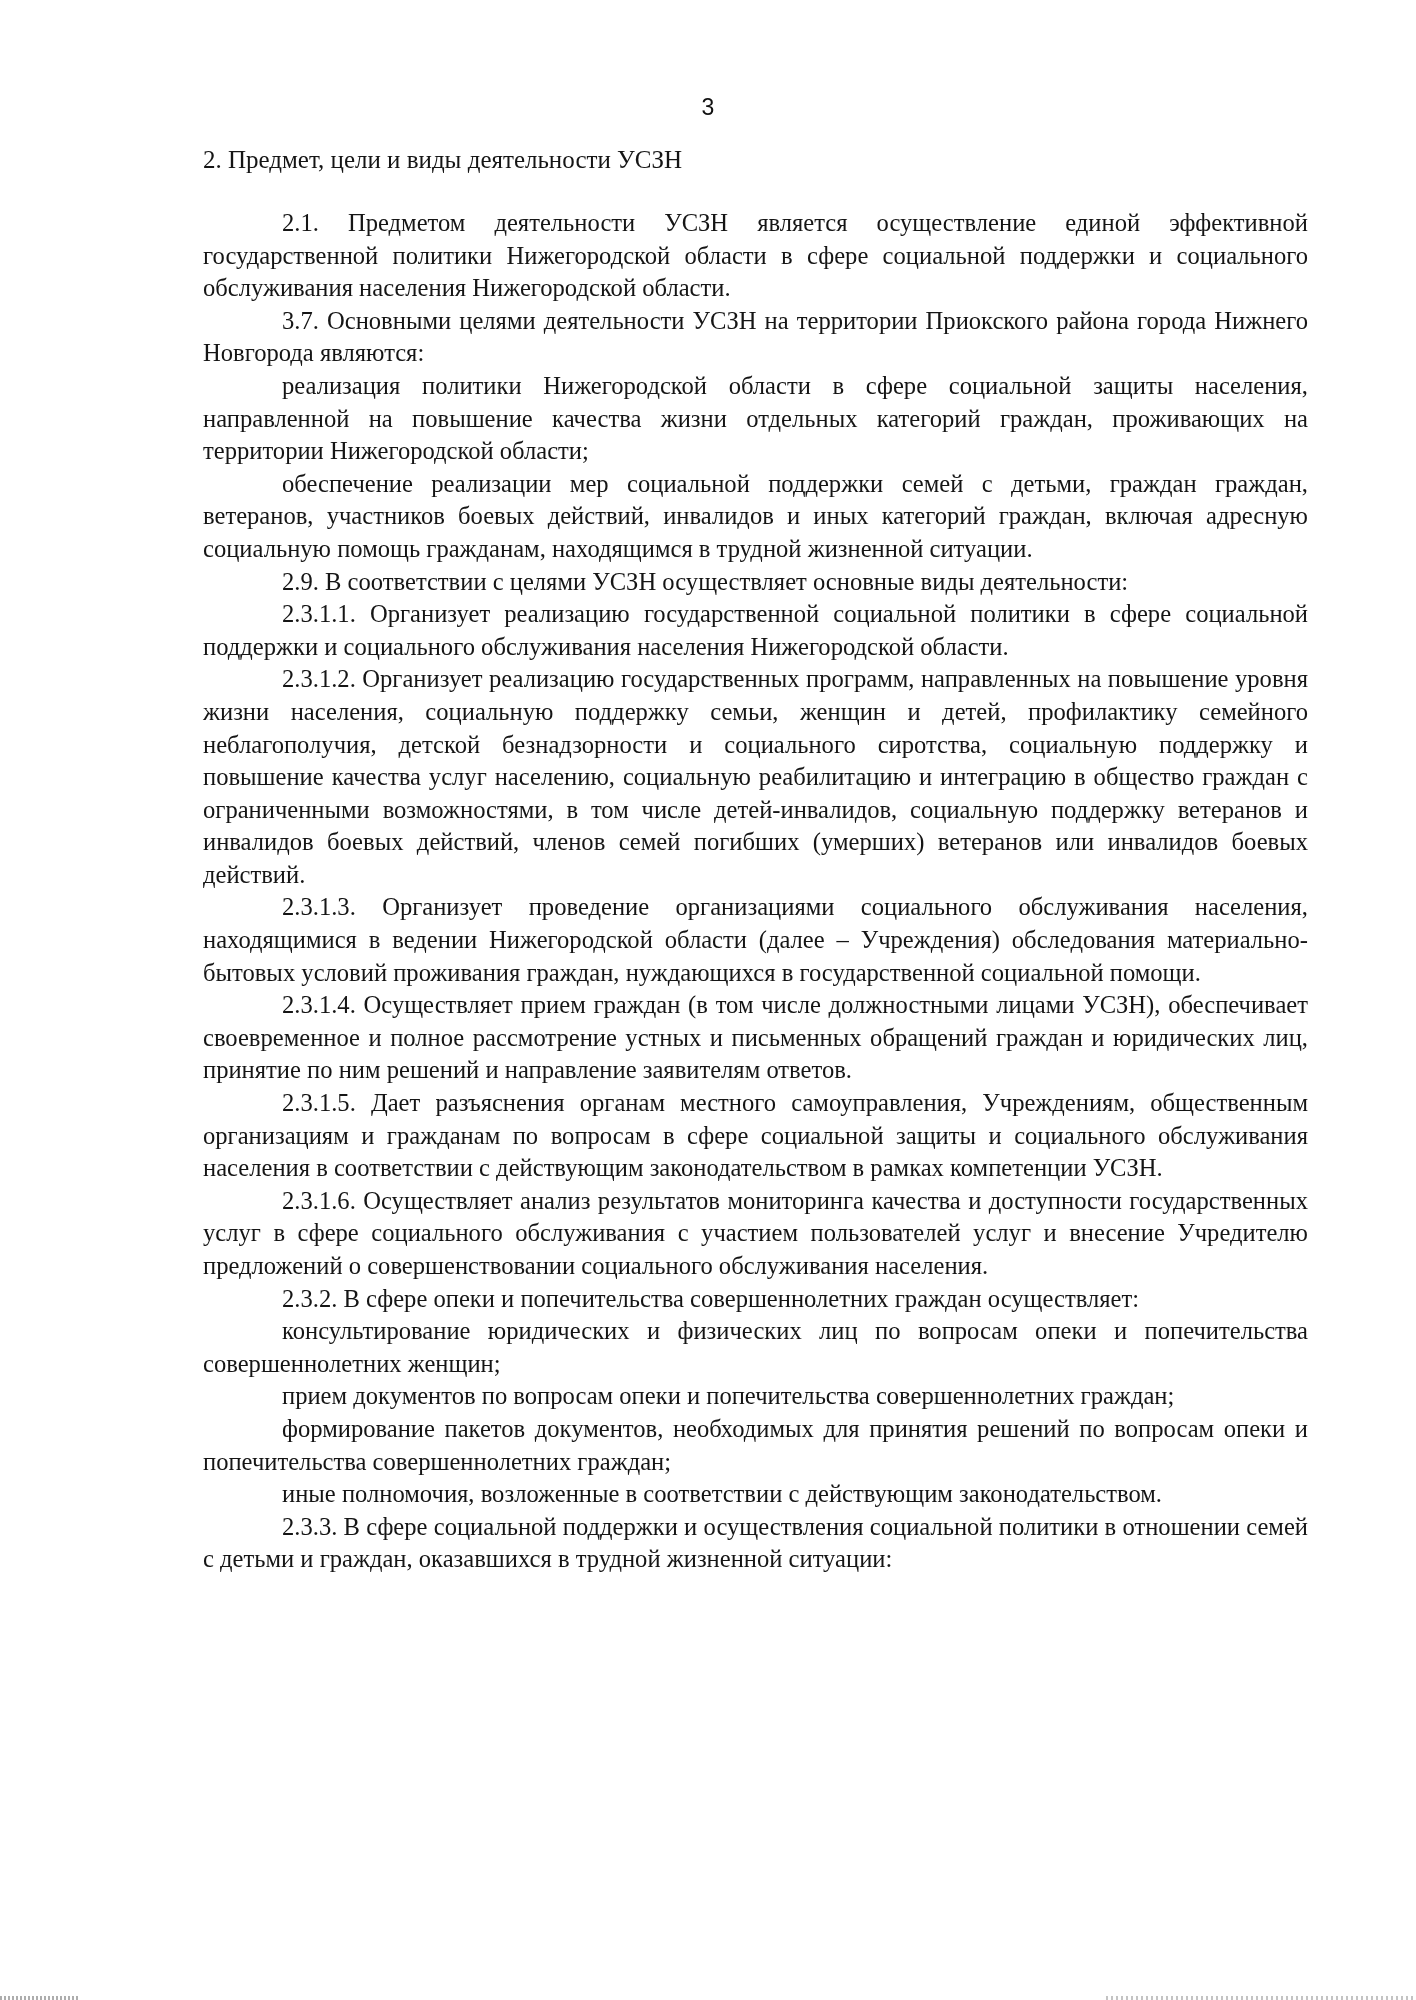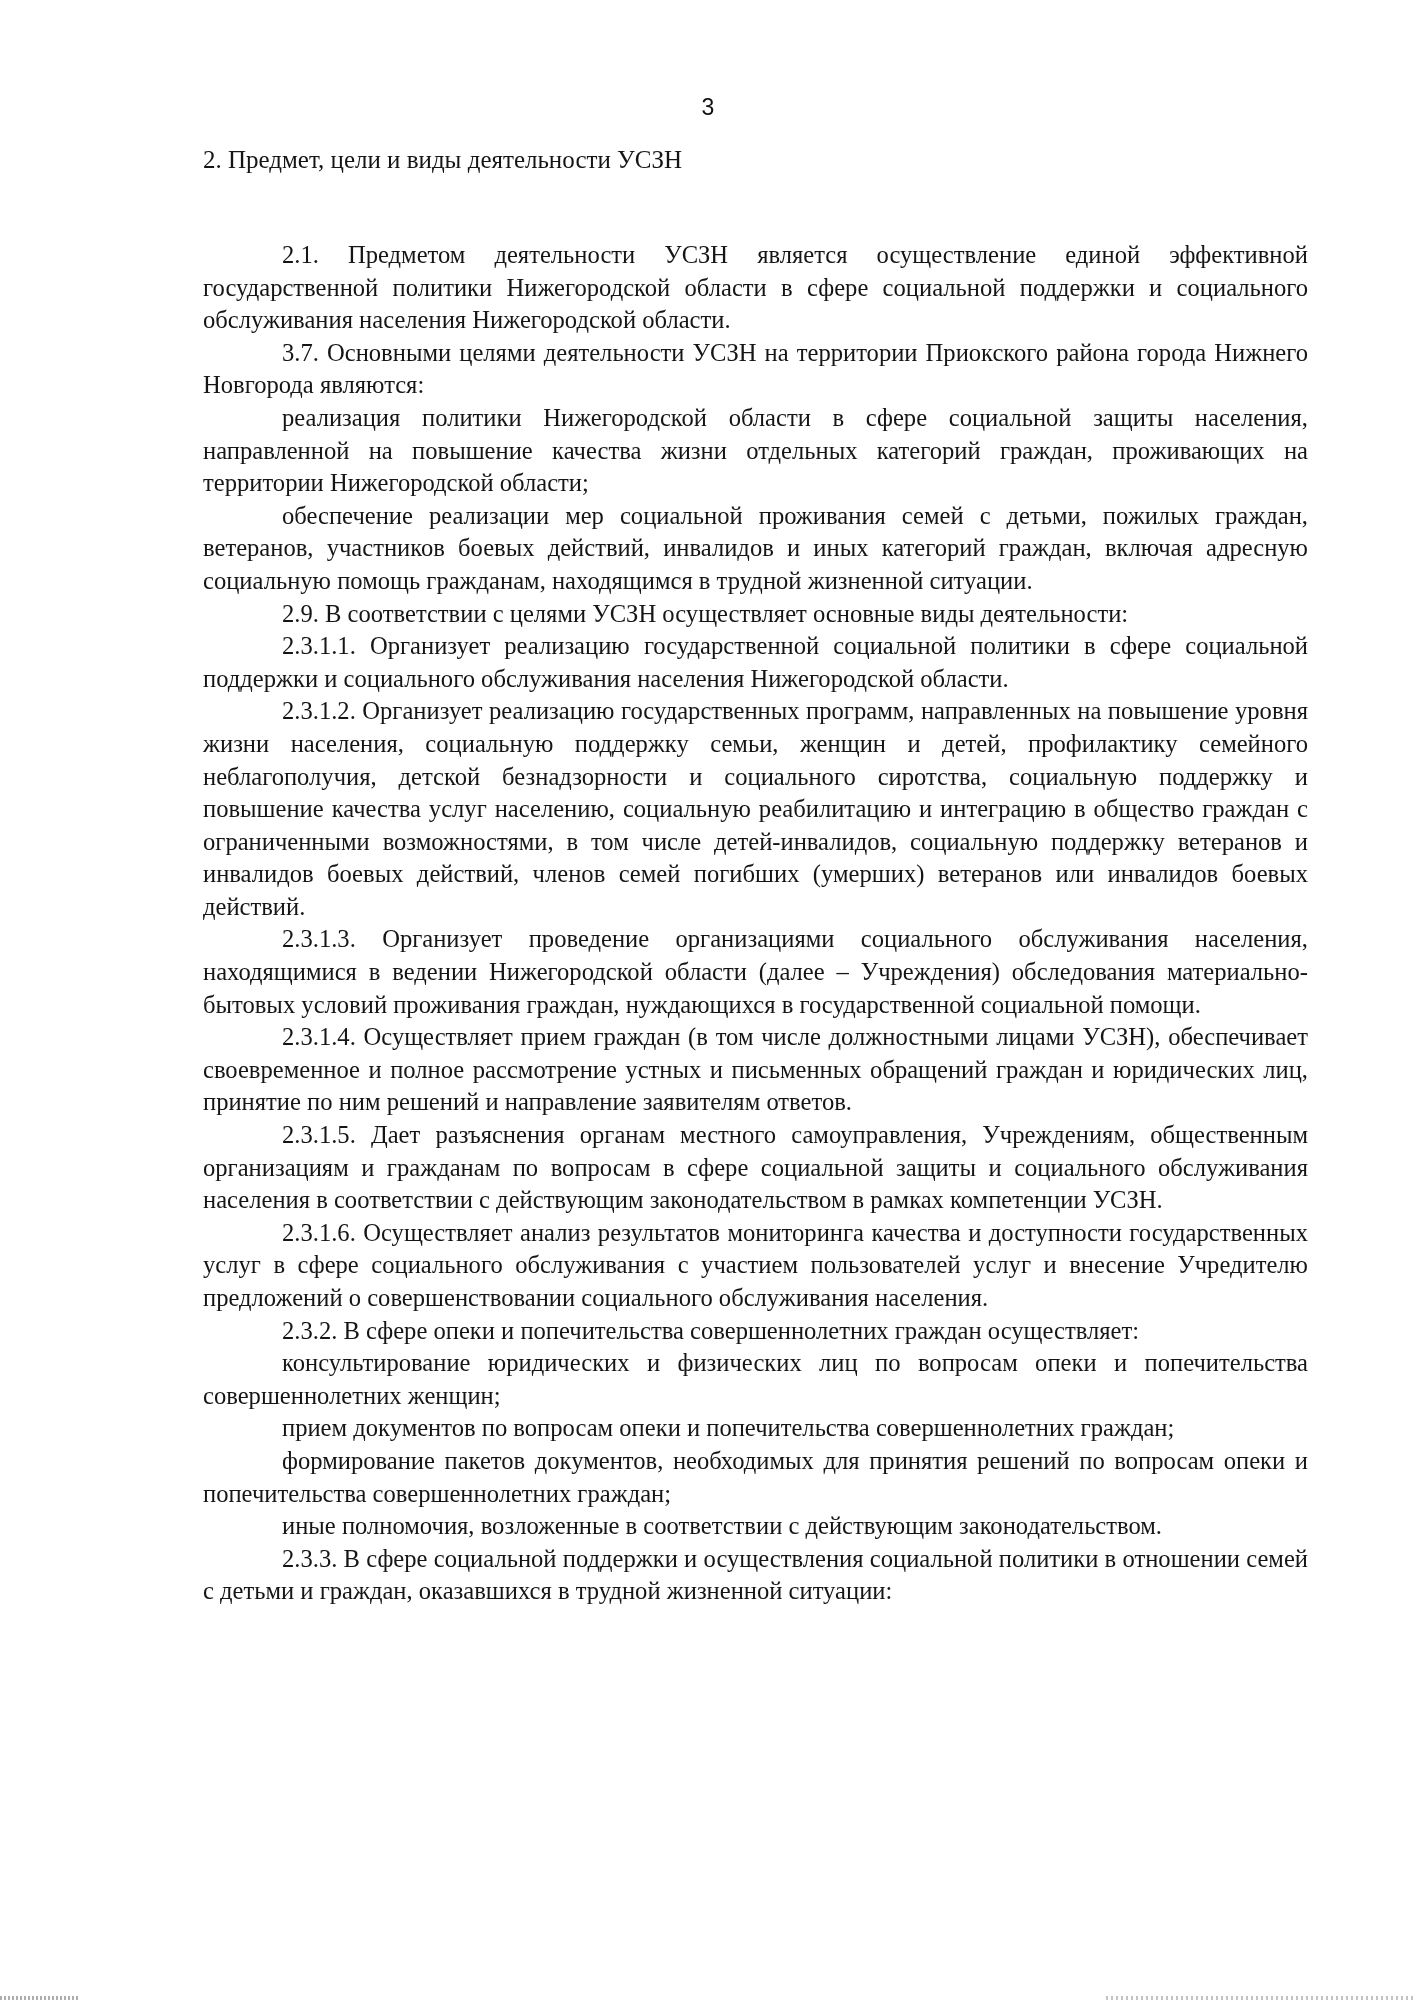--- a/index.html
+++ b/index.html
@@ -12,21 +12,21 @@
     position: absolute; top: 94px; left: 0; width: 1416px; text-align: center;
     font-family: "Liberation Sans", "DejaVu Sans", sans-serif; font-size: 23px; color: #111;
   }
   .heading {
     position: absolute; top: 146px; left: 203px; width: 1105px; text-align: left;
     font-family: "Liberation Serif", "DejaVu Serif", serif; font-size: 25px; color: #151515;
   }
   .body {
     position: absolute; top: 207px; left: 203px; width: 1105px;
     font-family: "Liberation Serif", "DejaVu Serif", serif; font-size: 24.6px;
-    line-height: 32.6px; color: #151515; margin-top: 32px;
+    line-height: 32.6px; color: #151515;
   }
   .para { margin: 0; text-indent: 79px; text-align: justify; text-align-last: left; }
   .scan-edge-left {
     position: absolute; left: 0; bottom: 0; width: 80px; height: 4px;
     background: repeating-linear-gradient(90deg, #777 0 2px, transparent 2px 4px); opacity: 0.6;
   }
   .scan-edge-right {
     position: absolute; right: 0; bottom: 0; width: 310px; height: 4px;
     background: repeating-linear-gradient(90deg, #888 0 2px, transparent 2px 5px); opacity: 0.5;
   }
@@ -35,21 +35,21 @@
 <body>
 
 <div class="page">
   <div class="page-number">3</div>
   <div class="heading">2. Предмет, цели и виды деятельности УСЗН</div>
 
   <div class="body">
     <p class="para">2.1. Предметом деятельности УСЗН является осуществление единой эффективной государственной политики Нижегородской области в сфере социальной поддержки и социального обслуживания населения Нижегородской области.</p>
     <p class="para">3.7. Основными целями деятельности УСЗН на территории Приокского района города Нижнего Новгорода являются:</p>
     <p class="para">реализация политики Нижегородской области в сфере социальной защиты населения, направленной на повышение качества жизни отдельных категорий граждан, проживающих на территории Нижегородской области;</p>
-    <p class="para">обеспечение реализации мер социальной проживания семей с детьми, пожилых граждан, ветеранов, участников боевых действий, инвалидов и иных категорий граждан, включая адресную социальную помощь гражданам, находящимся в трудной жизненной ситуации.</p>
+    <p class="para">обеспечение реализации мер социальной поддержки семей с детьми, граждан граждан, ветеранов, участников боевых действий, инвалидов и иных категорий граждан, включая адресную социальную помощь гражданам, находящимся в трудной жизненной ситуации.</p>
     <p class="para">2.9. В соответствии с целями УСЗН осуществляет основные виды деятельности:</p>
     <p class="para">2.3.1.1. Организует реализацию государственной социальной политики в сфере социальной поддержки и социального обслуживания населения Нижегородской области.</p>
     <p class="para">2.3.1.2. Организует реализацию государственных программ, направленных на повышение уровня жизни населения, социальную поддержку семьи, женщин и детей, профилактику семейного неблагополучия, детской безнадзорности и социального сиротства, социальную поддержку и повышение качества услуг населению, социальную реабилитацию и интеграцию в общество граждан с ограниченными возможностями, в том числе детей-инвалидов, социальную поддержку ветеранов и инвалидов боевых действий, членов семей погибших (умерших) ветеранов или инвалидов боевых действий.</p>
     <p class="para">2.3.1.3. Организует проведение организациями социального обслуживания населения, находящимися в ведении Нижегородской области (далее – Учреждения) обследования материально-бытовых условий проживания граждан, нуждающихся в государственной социальной помощи.</p>
     <p class="para">2.3.1.4. Осуществляет прием граждан (в том числе должностными лицами УСЗН), обеспечивает своевременное и полное рассмотрение устных и письменных обращений граждан и юридических лиц, принятие по ним решений и направление заявителям ответов.</p>
     <p class="para">2.3.1.5. Дает разъяснения органам местного самоуправления, Учреждениям, общественным организациям и гражданам по вопросам в сфере социальной защиты и социального обслуживания населения в соответствии с действующим законодательством в рамках компетенции УСЗН.</p>
     <p class="para">2.3.1.6. Осуществляет анализ результатов мониторинга качества и доступности государственных услуг в сфере социального обслуживания с участием пользователей услуг и внесение Учредителю предложений о совершенствовании социального обслуживания населения.</p>
     <p class="para">2.3.2. В сфере опеки и попечительства совершеннолетних граждан осуществляет:</p>
     <p class="para">консультирование юридических и физических лиц по вопросам опеки и попечительства совершеннолетних женщин;</p>
     <p class="para">прием документов по вопросам опеки и попечительства совершеннолетних граждан;</p>

